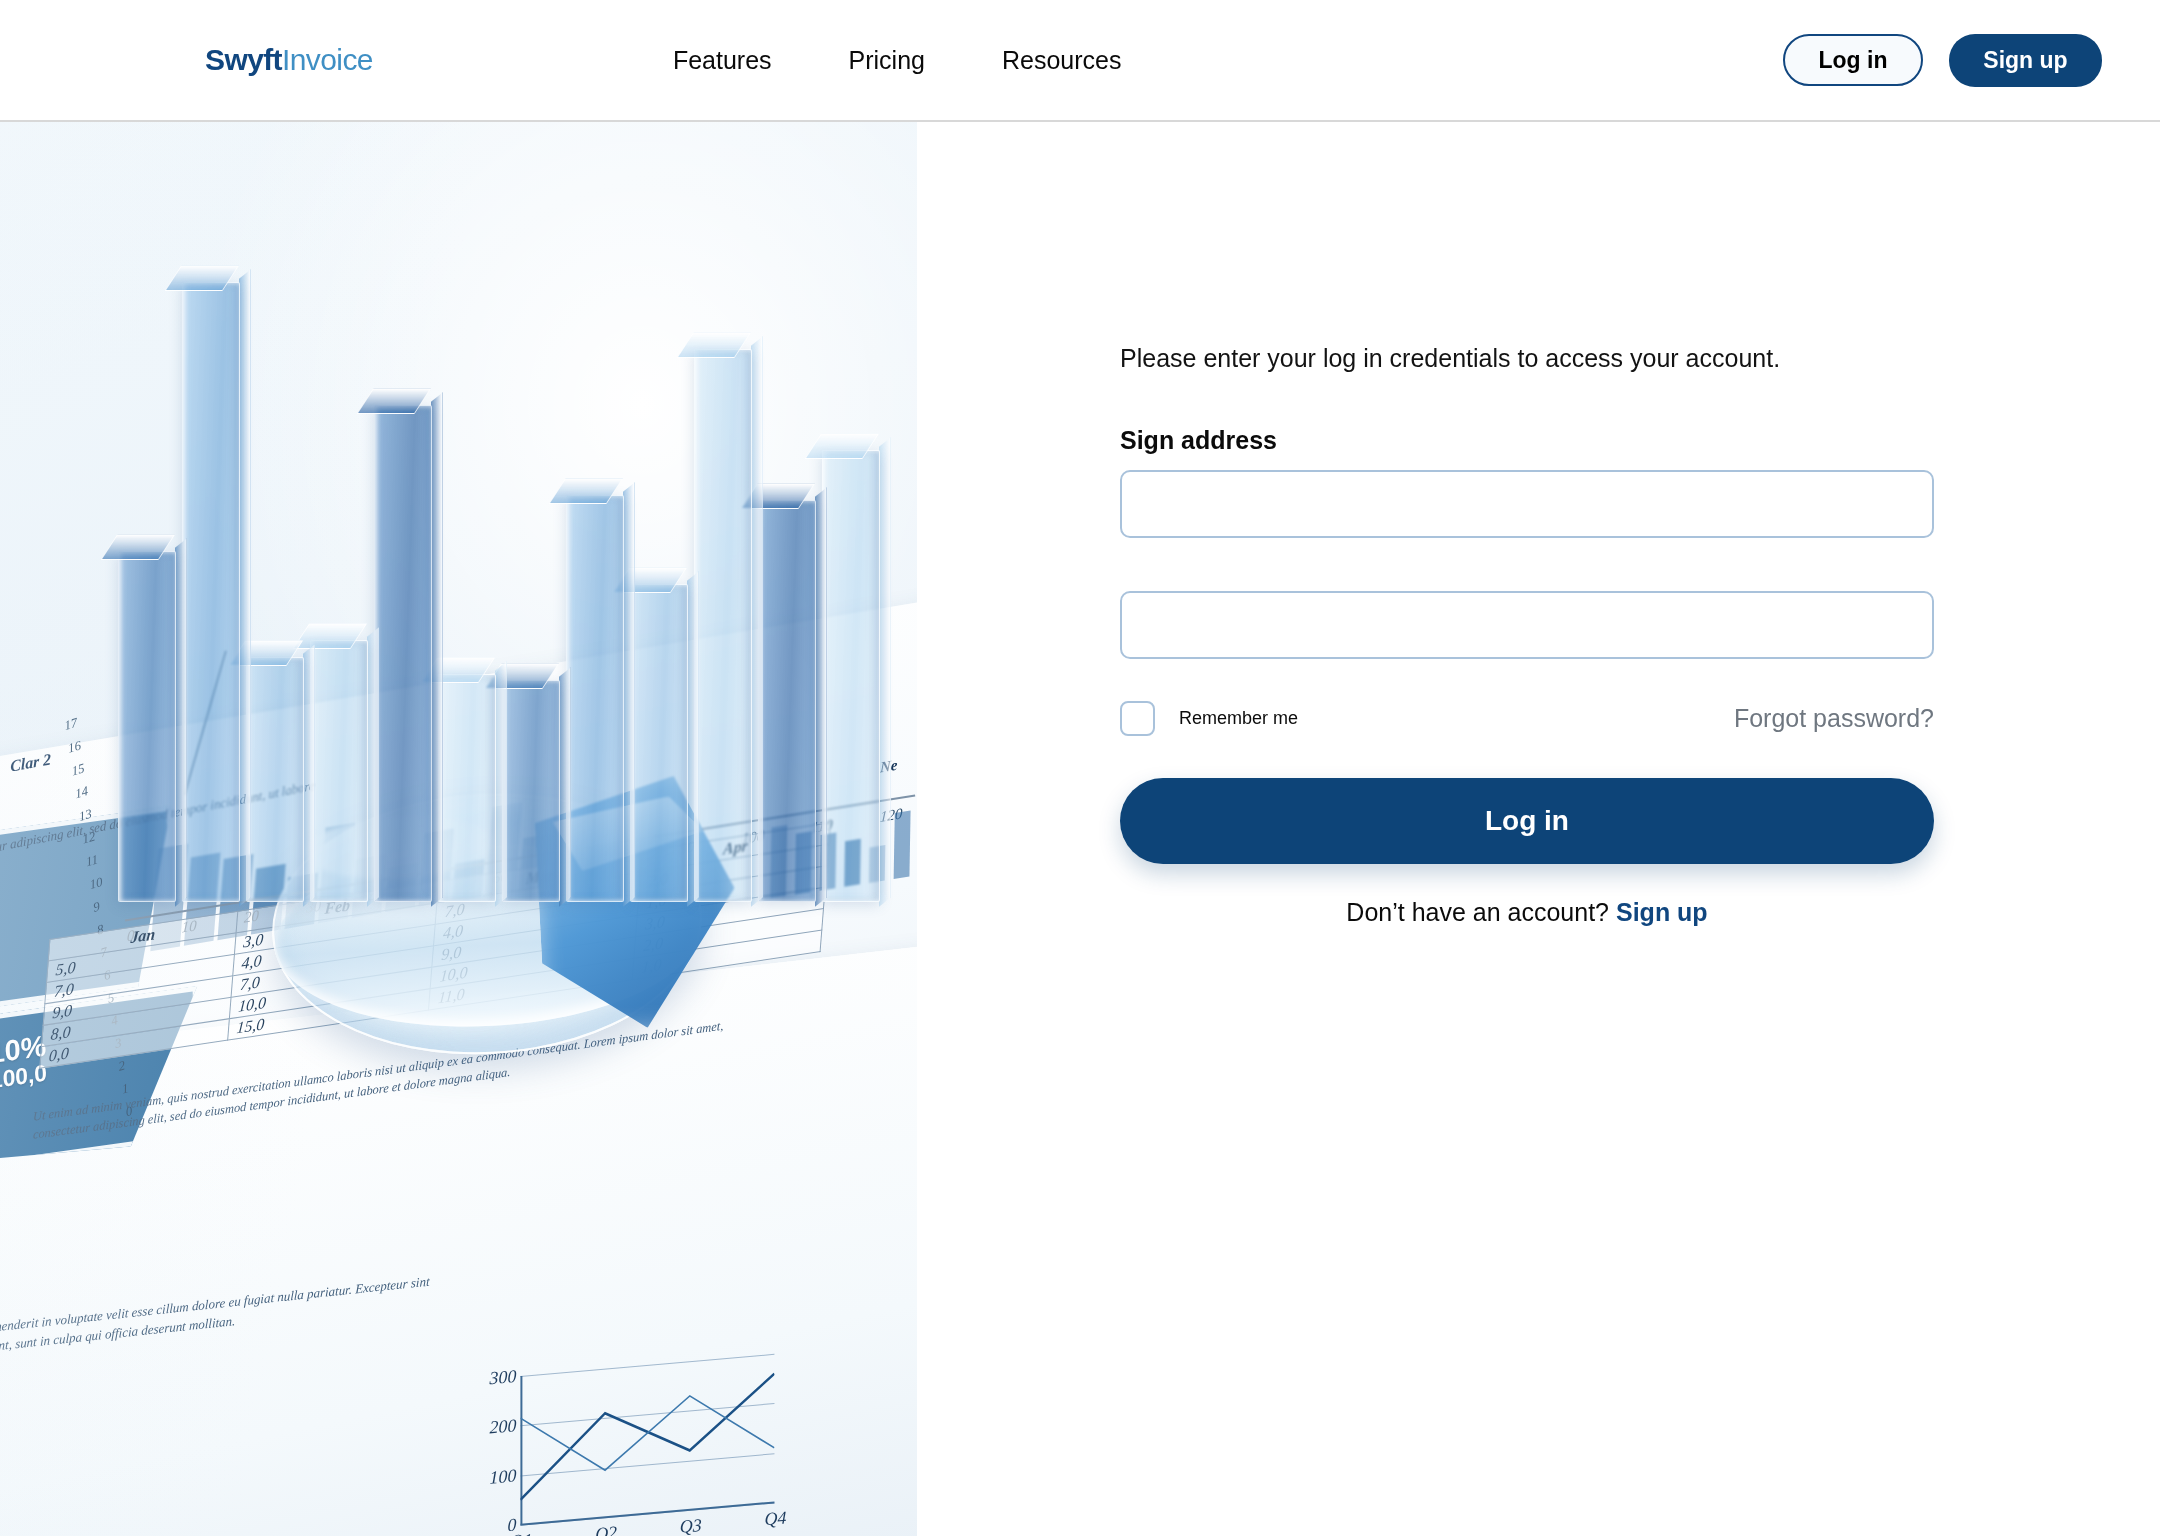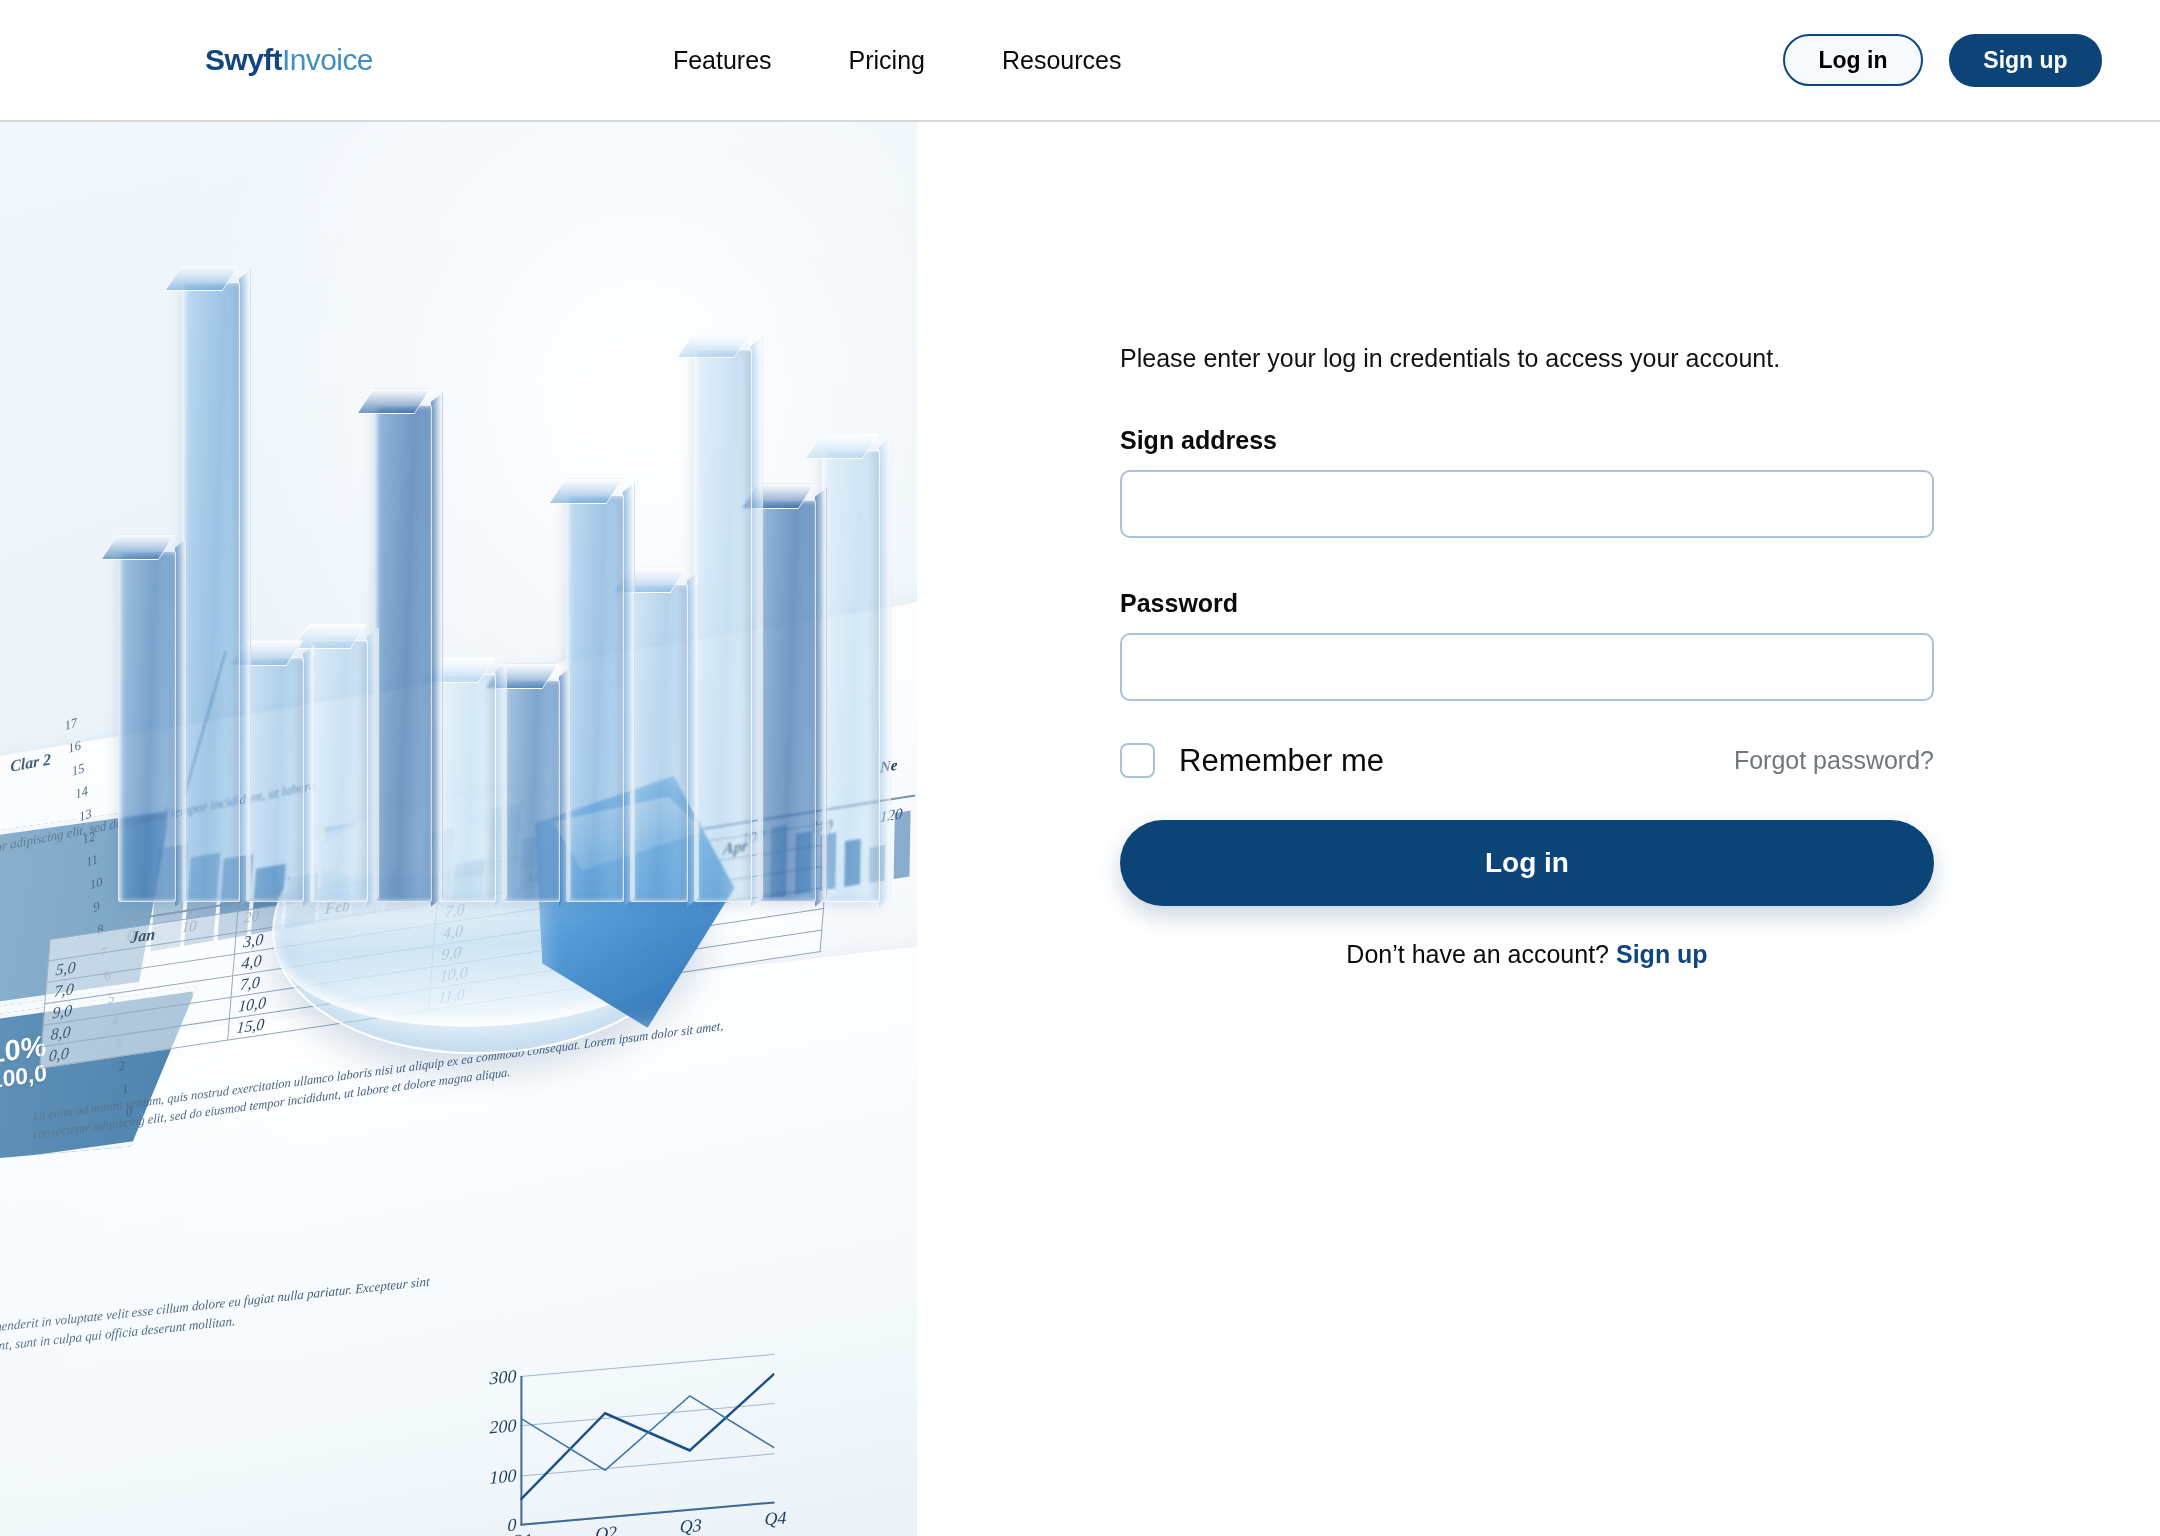--- a/index.html
+++ b/index.html
@@ -498,21 +498,21 @@
   }
   .checkbox {
     width: 35px; height: 35px;
     border: 2px solid #a9c2db;
     border-radius: 8px;
     background: #ffffff;
     flex: 0 0 35px;
     cursor: pointer;
   }
   .remember-label {
-    font-size: 31px;
+    font-size: 18px;
     color: #0b0b0b;
     line-height: 1;
   }
   .forgot {
     font-size: 25px;
     color: #6f7780;
     text-decoration: none;
     line-height: 1;
     cursor: pointer;
   }
@@ -803,21 +803,20 @@
       <div class="form">
 
         <p class="subtitle">Please enter your log in credentials to access your account.</p>
 
         <div class="field">
           <label class="field-label">Sign address</label>
           <input class="field-input" type="email" placeholder="" style="">
         </div>
 
         <div class="field">
-          <label class="field-label">Password</label>
           <input class="field-input" type="password" placeholder="" style="">
         </div>
 
         <div class="row-options">
           <div class="remember">
             <span class="checkbox"></span>
             <span class="remember-label">Remember me</span>
           </div>
           <a class="forgot">Forgot password?</a>
         </div>

